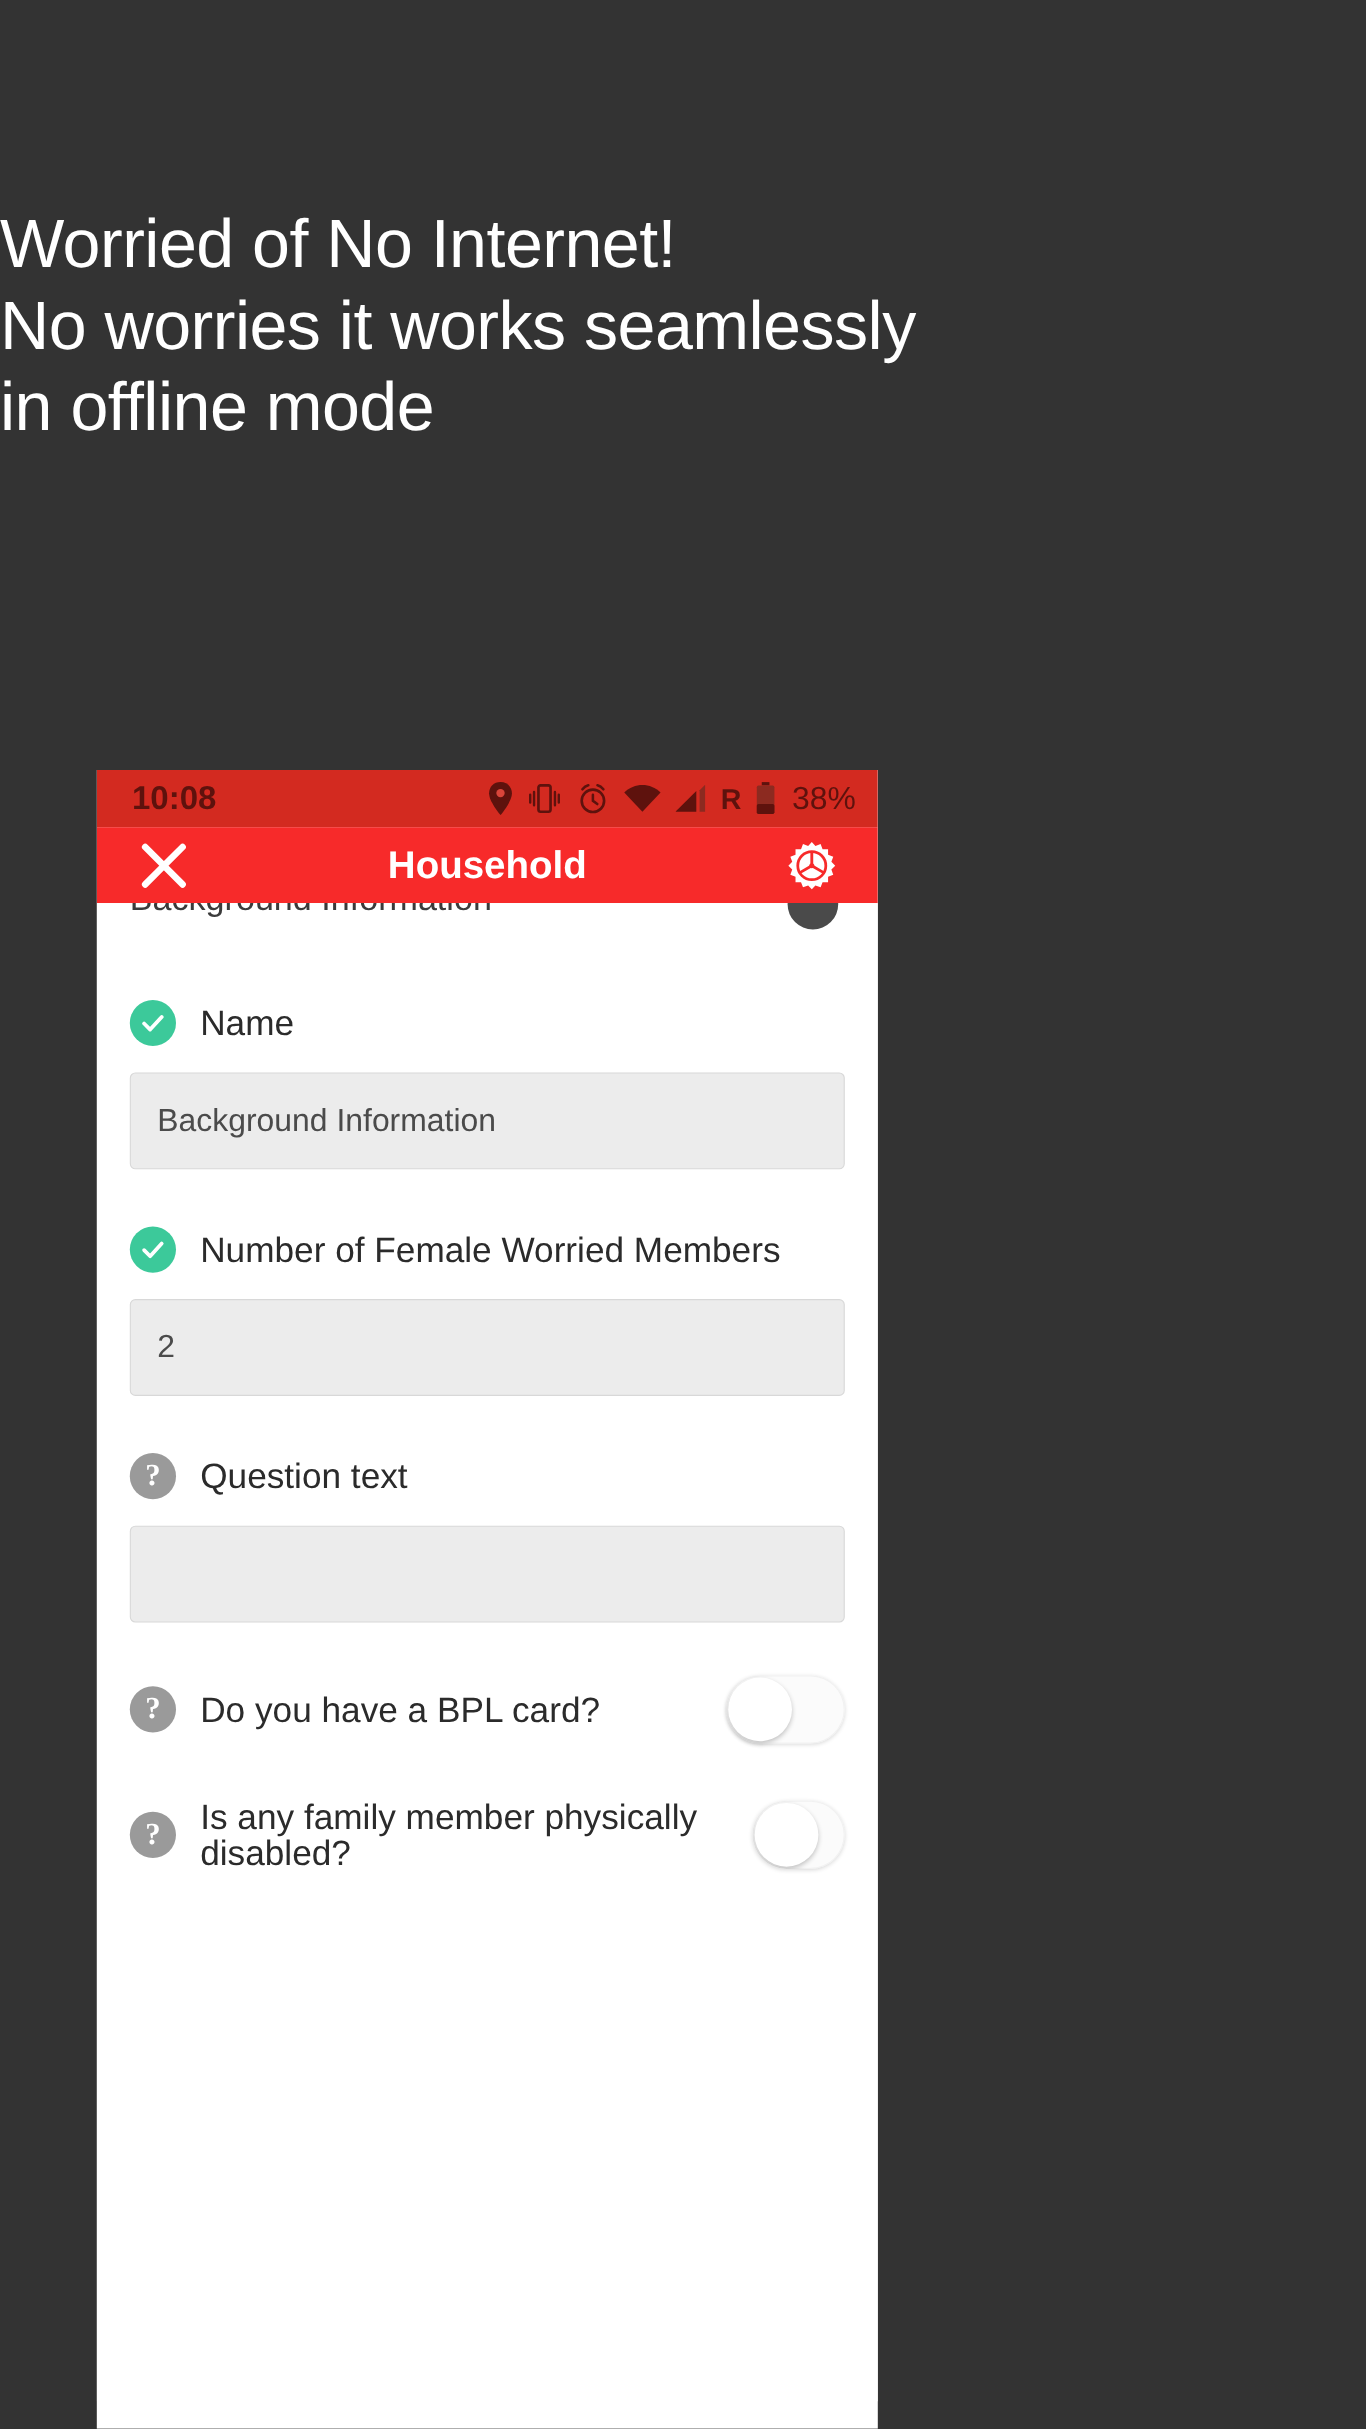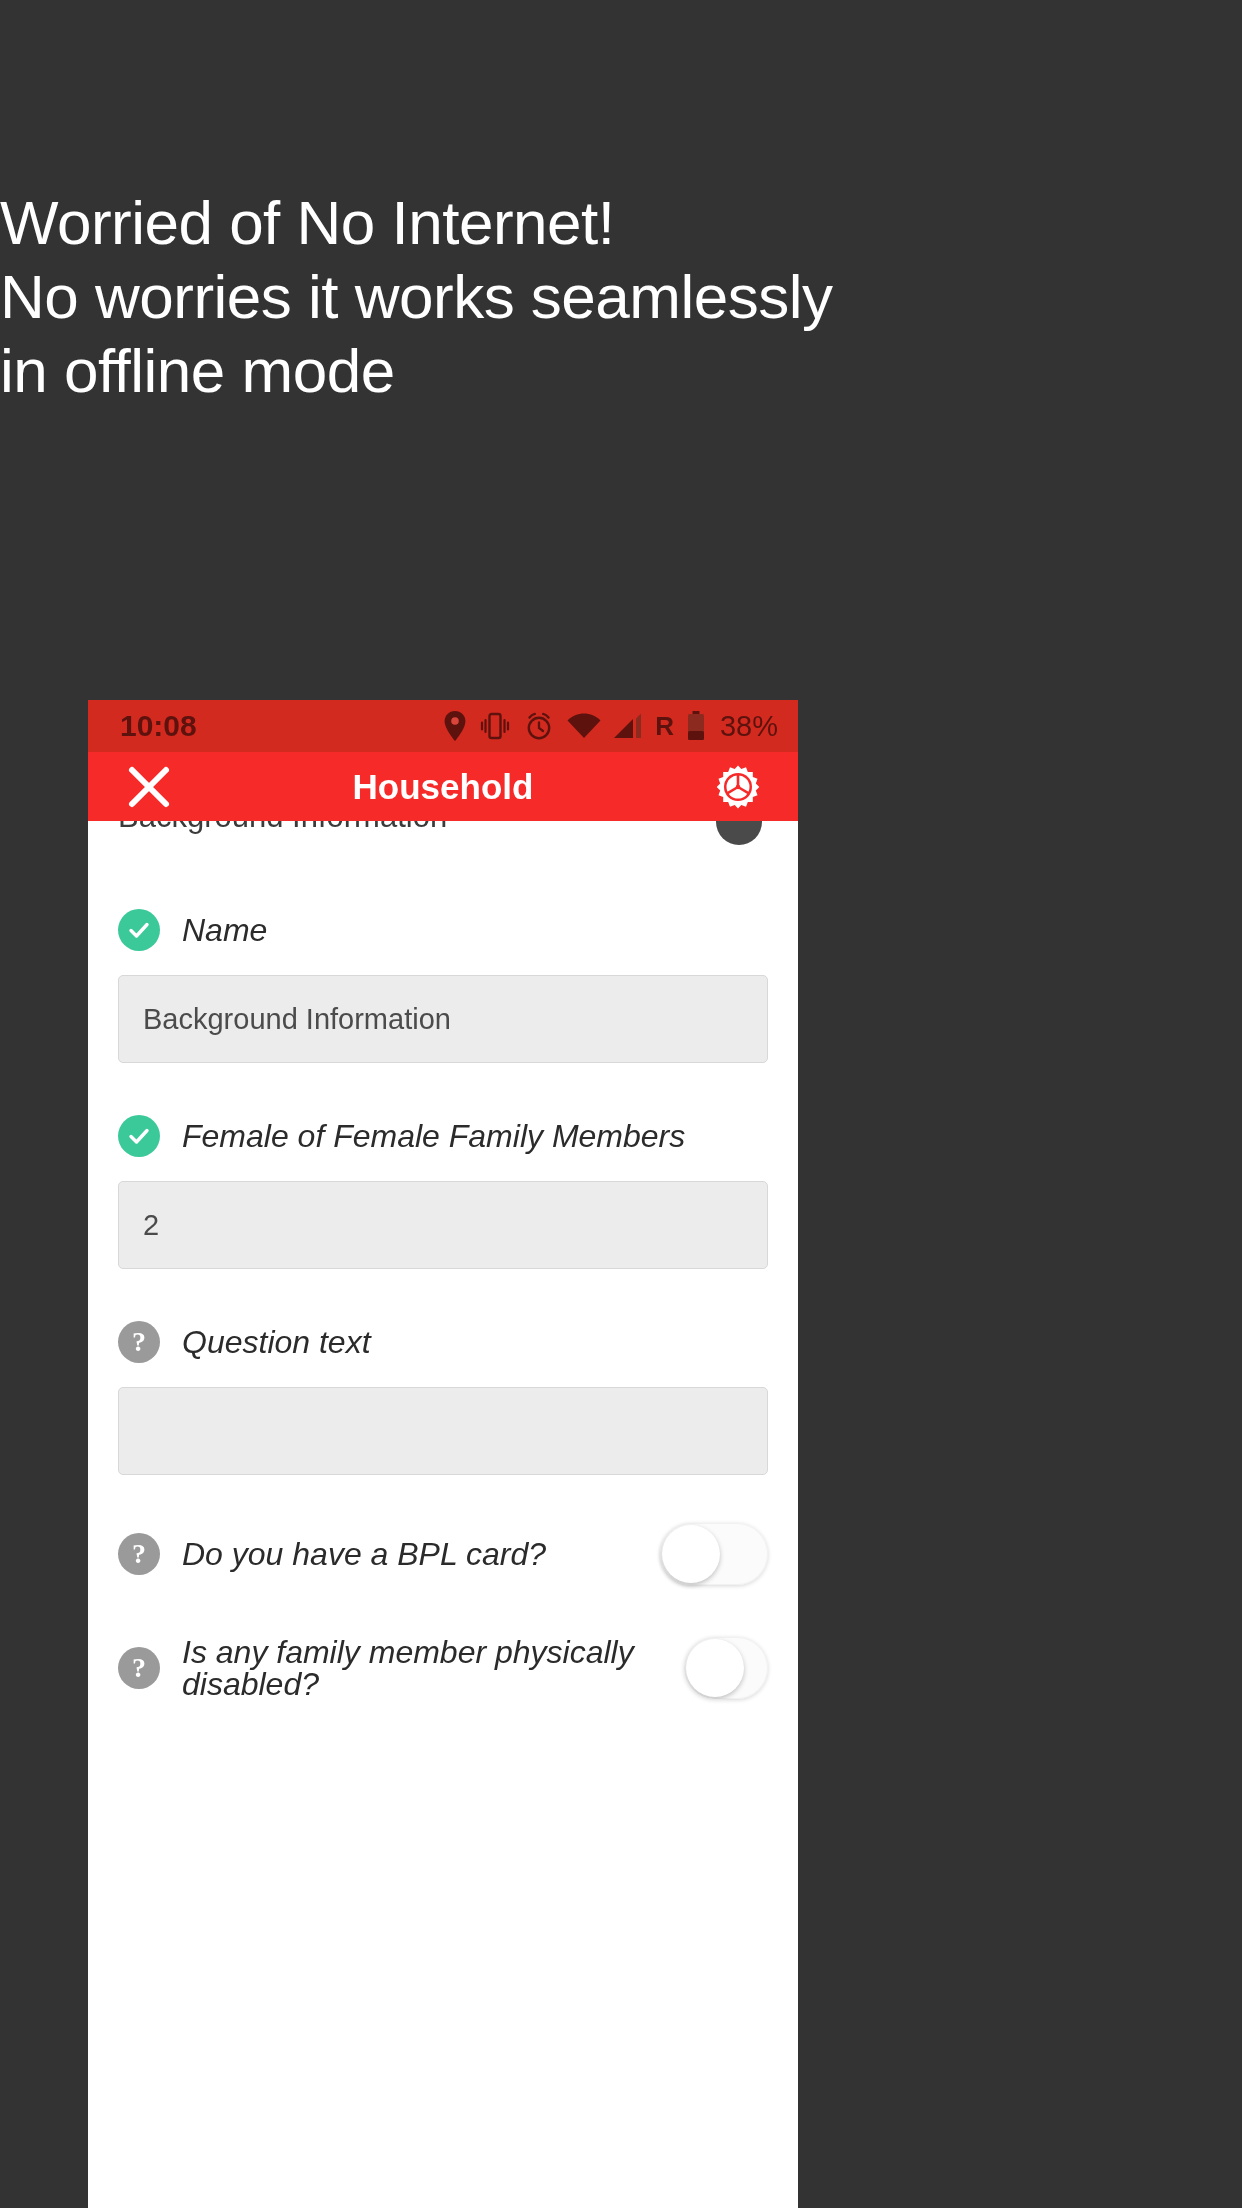--- a/index.html
+++ b/index.html
@@ -171,21 +171,20 @@
     background: #9a9a9a;
     color: #ffffff;
     font-size: 28px;
     font-weight: 700;
     font-family: "Liberation Serif", serif;
   }
   .field-label {
     font-size: 32px;
     color: #2b2b2b;
     line-height: 1;
-    font-style: italic;
   }
 
   .text-input {
     margin-top: 14px;
     height: 88px;
     background: #ececec;
     border: 1px solid #d8d8d8;
     border-radius: 5px;
     display: flex;
     align-items: center;
@@ -333,21 +332,21 @@
       </div>
 
 
       <div>
         <div class="field-label-row">
           <span class="icon-circle check">
             <svg width="24" height="24" viewBox="0 0 24 24">
                 <path d="M4 12.5 L9.5 18 L20 6.5" stroke="#ffffff" stroke-width="3.4" fill="none" stroke-linecap="round" stroke-linejoin="round"></path>
               </svg>
           </span>
-          <span class="field-label">Female of Female Family Members</span>
+          <span class="field-label">Number of Female Worried Members</span>
         </div>
         <div class="text-input">2</div>
       </div>
 
       <div>
         <div class="field-label-row">
           <span class="icon-circle quest">?</span>
           <span class="field-label">Question text</span>
         </div>
         <div class="text-input empty"></div>

